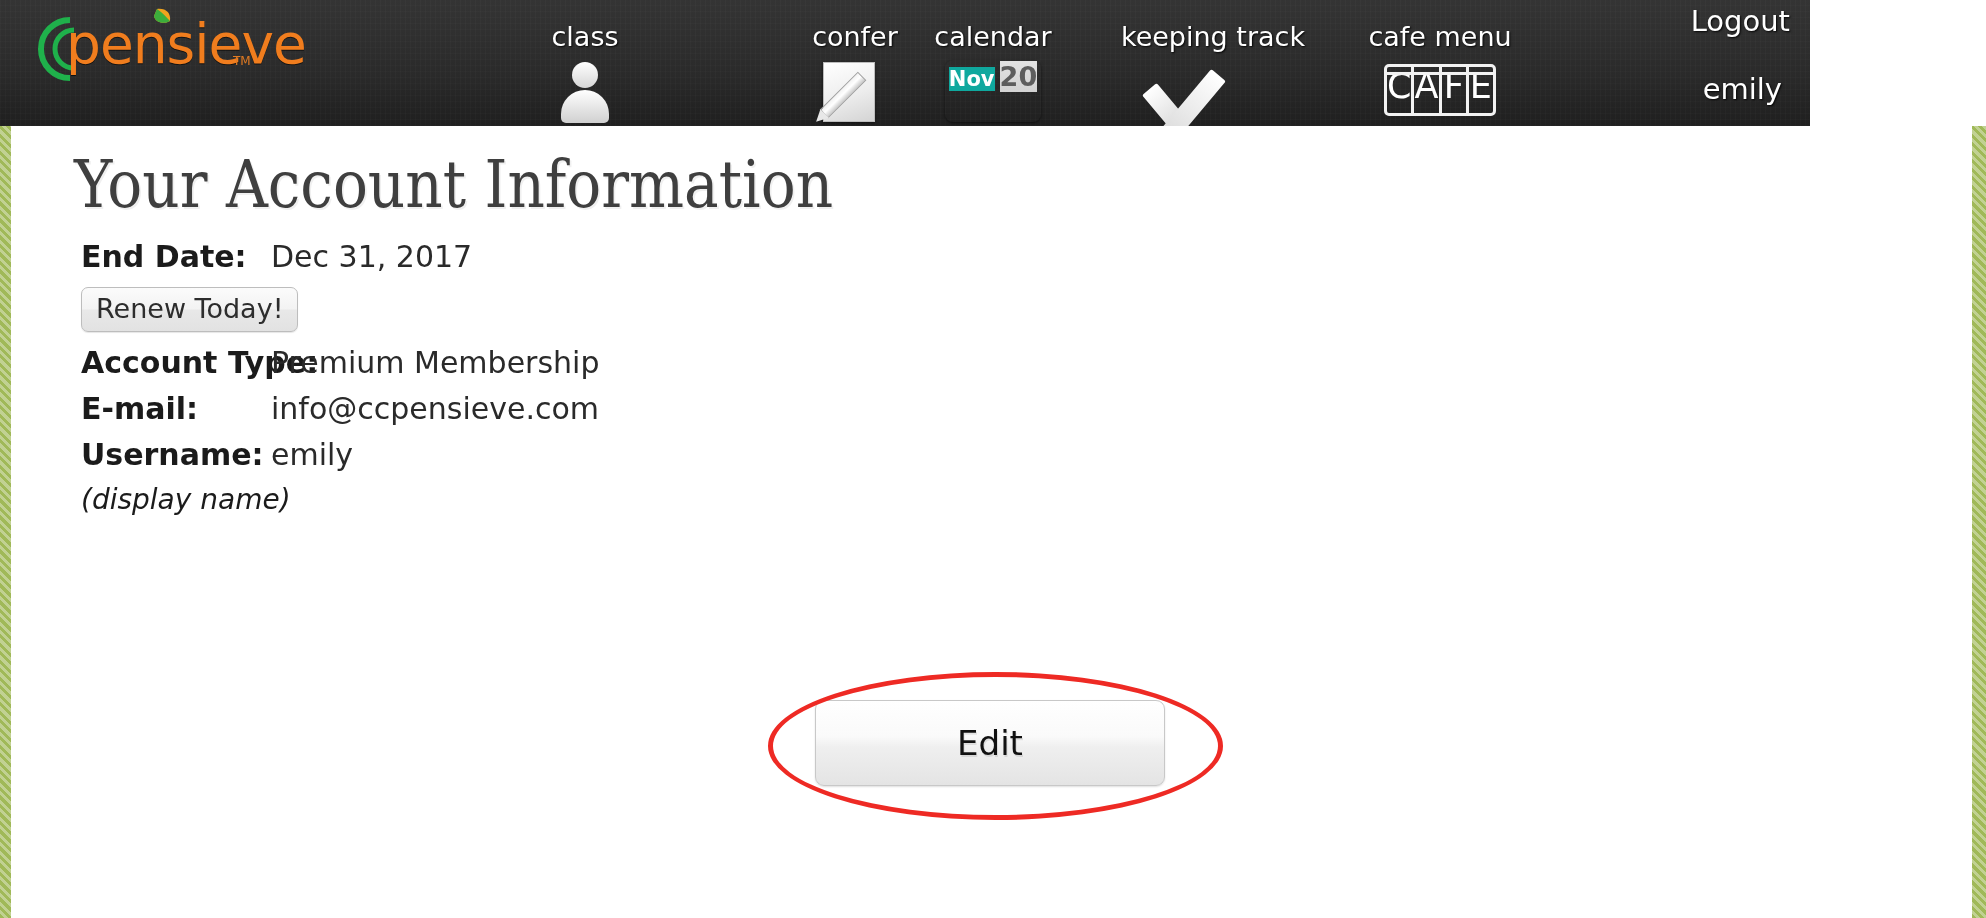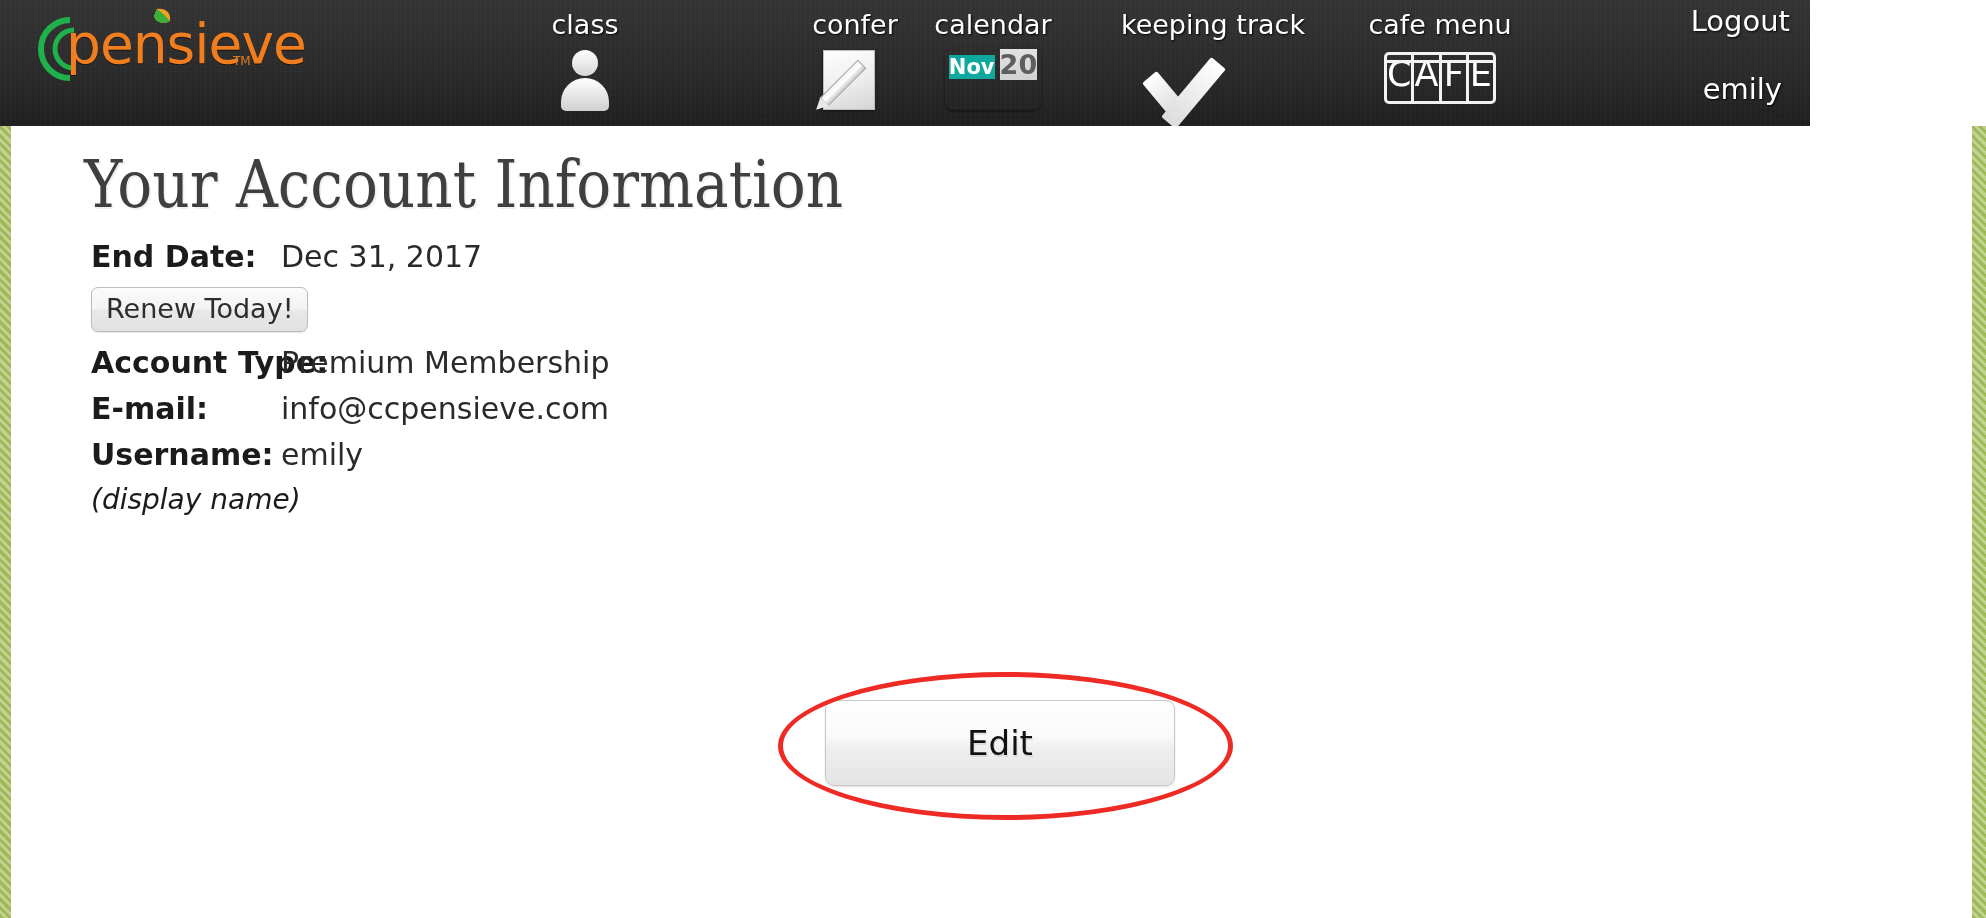--- a/index.html
+++ b/index.html
@@ -87,21 +87,21 @@
     top: 0;
     height: 126px;
     text-align: center;
     cursor: pointer;
   }
   .nav-label {
     display: block;
     color: #ffffff;
     font-size: 27px;
     line-height: 34px;
-    padding-top: 8px;
+    padding-top: 20px;
     text-shadow: 1px 1px 2px rgba(0,0,0,0.9);
     white-space: nowrap;
   }
   .nav-icon-wrap {
     display: block;
     height: 70px;
     margin-top: 2px;
     position: relative;
   }
 
@@ -234,21 +234,20 @@
 
   
   #content {
     position: absolute;
     top: 126px;
     left: 11px;
     right: 14px;
     bottom: 0;
     background: #ffffff;
     z-index: 2;
-    margin-left: 10px;
   }
 
   #page-title {
     position: absolute;
     left: 63px;
     top: 20px;
     font-family: "DejaVu Serif", "Liberation Serif", serif;
     font-size: 66px;
     font-weight: 400;
     color: #3f3f3f;

